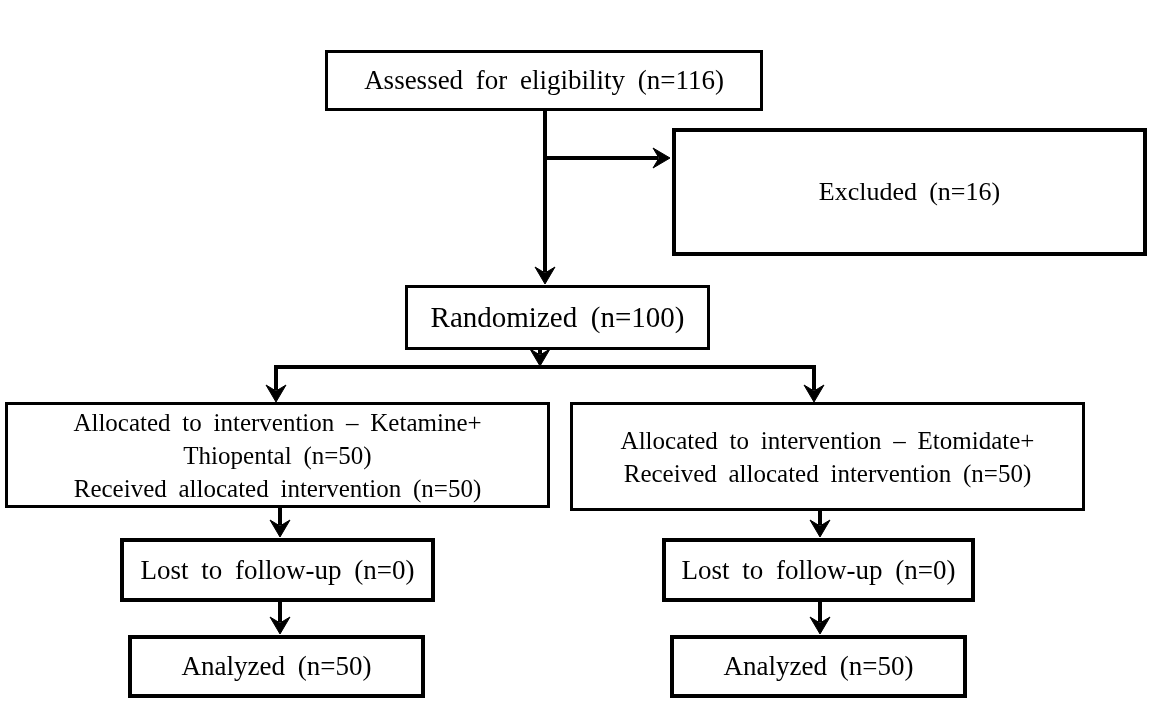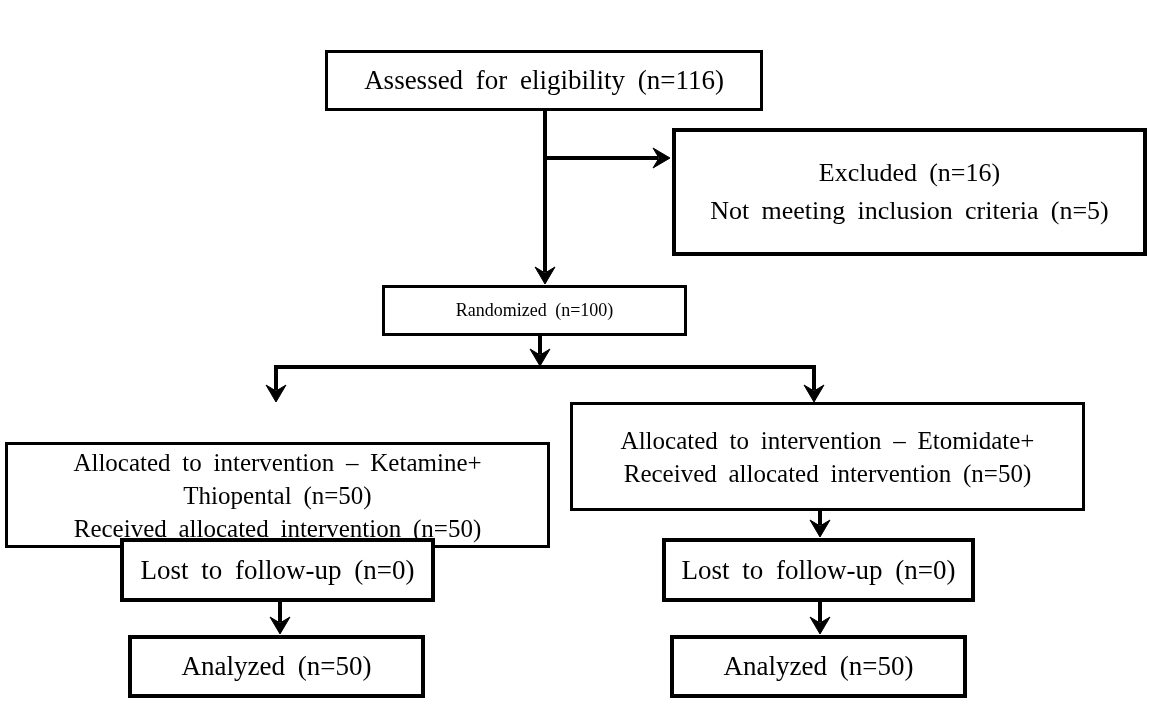--- a/index.html
+++ b/index.html
@@ -32,22 +32,22 @@
     display: flex;
     flex-direction: column;
     align-items: center;
     justify-content: center;
     text-align: center;
     word-spacing: 0.22em;
     line-height: 1.28;
   }
   .box--assessed   { left: 325px; top: 4px;   width: 438px; height: 61px;  font-size: 27px; margin-top: 46px; }
   .box--excluded   { left: 672px; top: 92px;  width: 475px; height: 128px; font-size: 26px; border-width: 4px; line-height: 1.45; margin-top: 36px; }
-  .box--randomized { left: 382px; top: 285px; width: 305px; height: 51px;  font-size: 18px; }
-  .box--alloc-left  { left: 5px;   top: 402px; width: 545px; height: 106px; font-size: 25px; line-height: 1.32; margin-top: 40px; }
+  .box--randomized { left: 405px; top: 285px; width: 305px; height: 65px;  font-size: 29px; }
+  .box--alloc-left  { left: 5px;   top: 402px; width: 545px; height: 106px; font-size: 25px; line-height: 1.32; }
   .box--alloc-right { left: 570px; top: 402px; width: 515px; height: 109px; font-size: 25px; line-height: 1.32; }
   .box--lost-left     { left: 120px; top: 538px; width: 315px; height: 64px; font-size: 27px; border-width: 4px; }
   .box--lost-right    { left: 662px; top: 538px; width: 313px; height: 64px; font-size: 27px; border-width: 4px; }
   .box--analyzed-left  { left: 128px; top: 635px; width: 297px; height: 63px; font-size: 27px; border-width: 4px; }
   .box--analyzed-right { left: 670px; top: 635px; width: 297px; height: 63px; font-size: 27px; border-width: 4px; }
   .box span { display: block; }
 </style>
 </head>
 <body>
 
@@ -84,21 +84,20 @@
     <line x1="820" y1="602" x2="820" y2="622"></line>
     <path d="M 820,634 L 810,617 L 820,623 L 830,617 Z"></path>
   </svg>
 
   <div class="box box--assessed">
     <span>Assessed for eligibility (n=116)</span>
   </div>
 
   <div class="box box--excluded">
     <span>Excluded (n=16)</span>
-    <span>Not meeting inclusion criteria (n=5)</span>
   </div>
 
   <div class="box box--randomized">
     <span>Randomized (n=100)</span>
   </div>
 
   <div class="box box--alloc-left">
     <span>Allocated to intervention – Ketamine+</span>
     <span>Thiopental (n=50)</span>
     <span>Received allocated intervention (n=50)</span>

